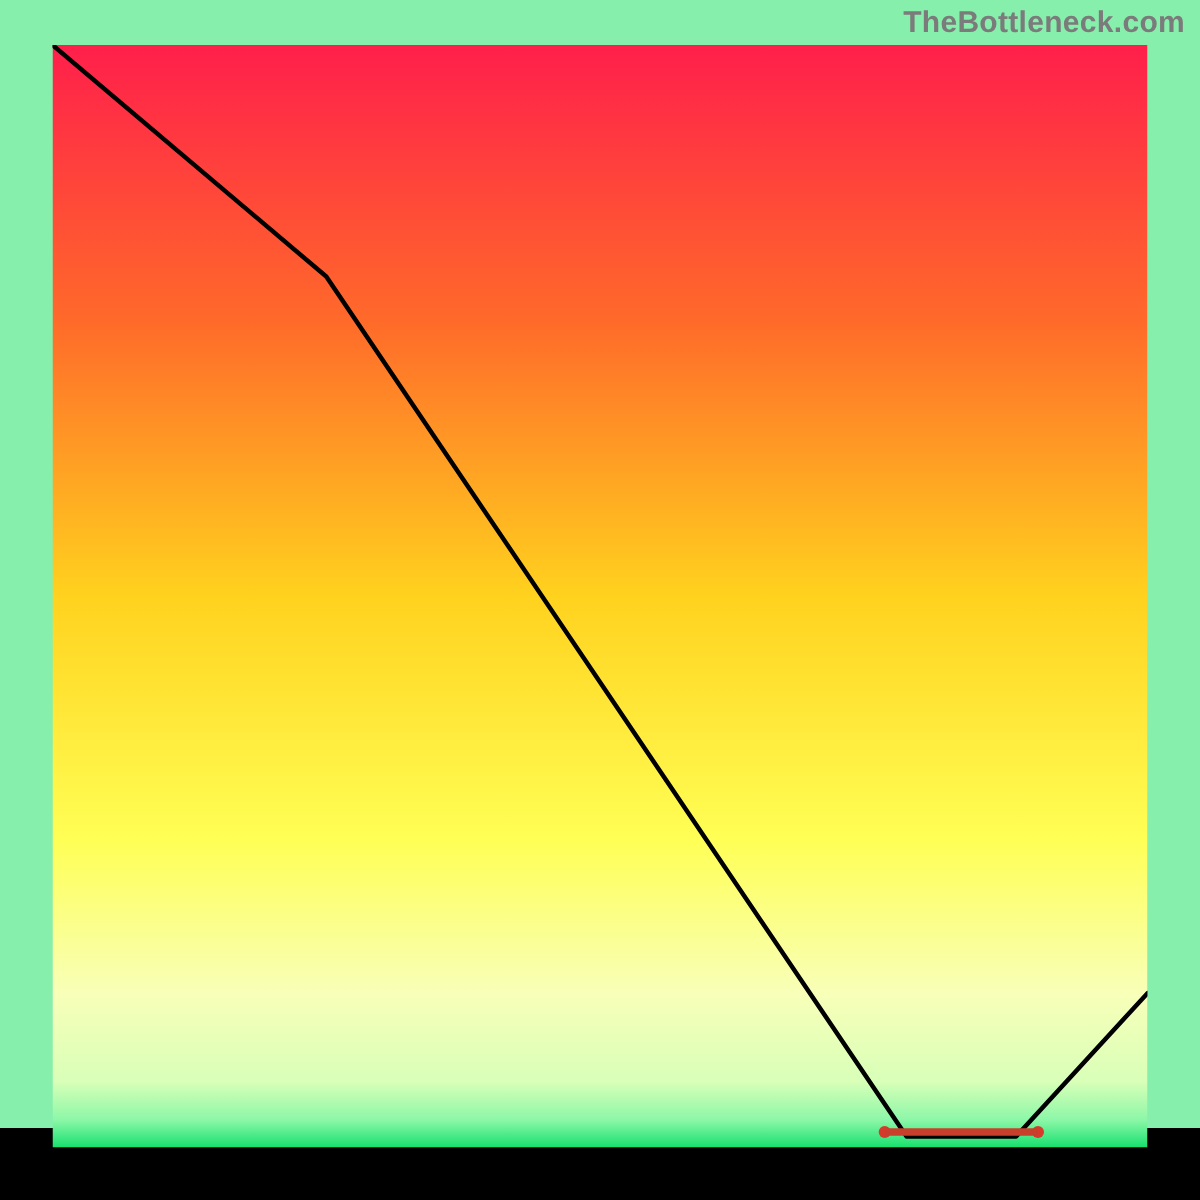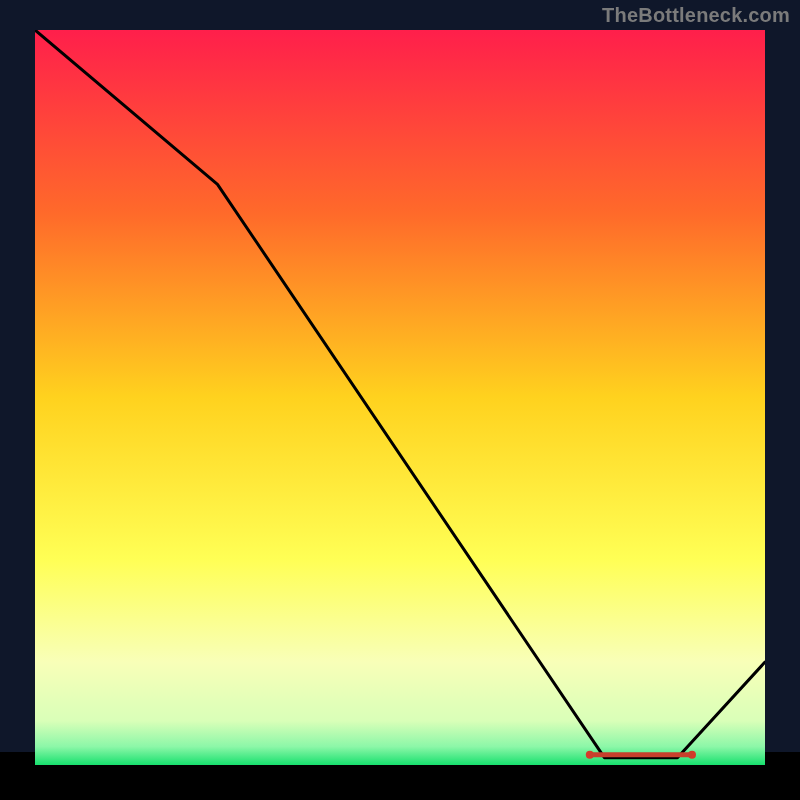--- a/index.html
+++ b/index.html
@@ -8,21 +8,21 @@
     width: 800px;
     height: 800px;
     background: #000;
     font-family: Arial, Helvetica, sans-serif;
     overflow: hidden;
   }
   .frame {
     position: relative;
     width: 800px;
     height: 752px;
-    background: #0f172a;
+    background: #86efac;
   }
   .watermark {
     position: absolute;
     top: 4px;
     right: 10px;
     font-size: 20px;
     font-weight: 600;
     color: #7b7b7b;
     letter-spacing: 0.2px;
   }

